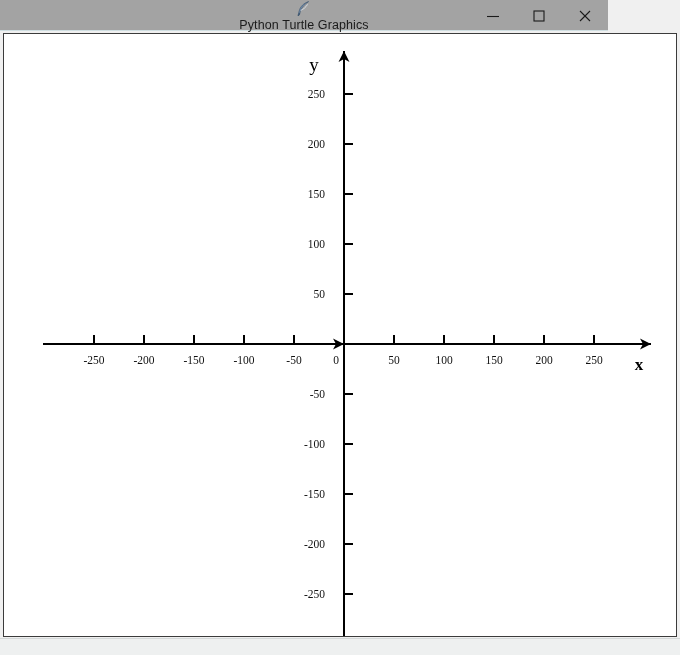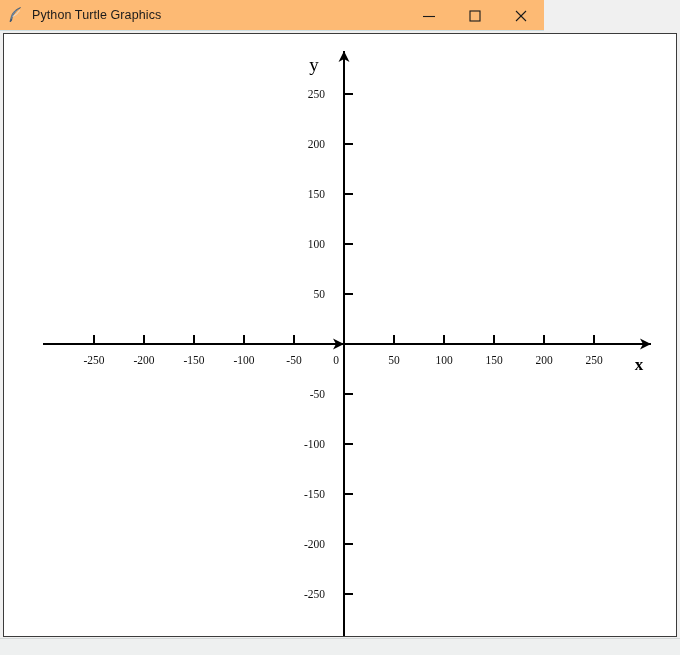--- a/index.html
+++ b/index.html
@@ -20,27 +20,28 @@
     position: relative;
     width: 680px;
     height: 655px;
     background: #f0f0f0;
   }
 
   
   #titlebar {
     position: absolute;
     left: 0; top: 0;
-    width: 544px;
+    width: 608px;
     height: 31px;
-    background: #fdba74;
+    background: #a3a3a3;
     border-bottom: 1px solid #cfdee1;
     box-sizing: border-box;
     display: flex;
     align-items: center;
+    flex-direction: column;
   }
   #app-icon {
     width: 18px;
     height: 18px;
     margin-left: 7px;
     margin-right: 7px;
     flex: 0 0 auto;
     display: block;
   }
   #title-text {

